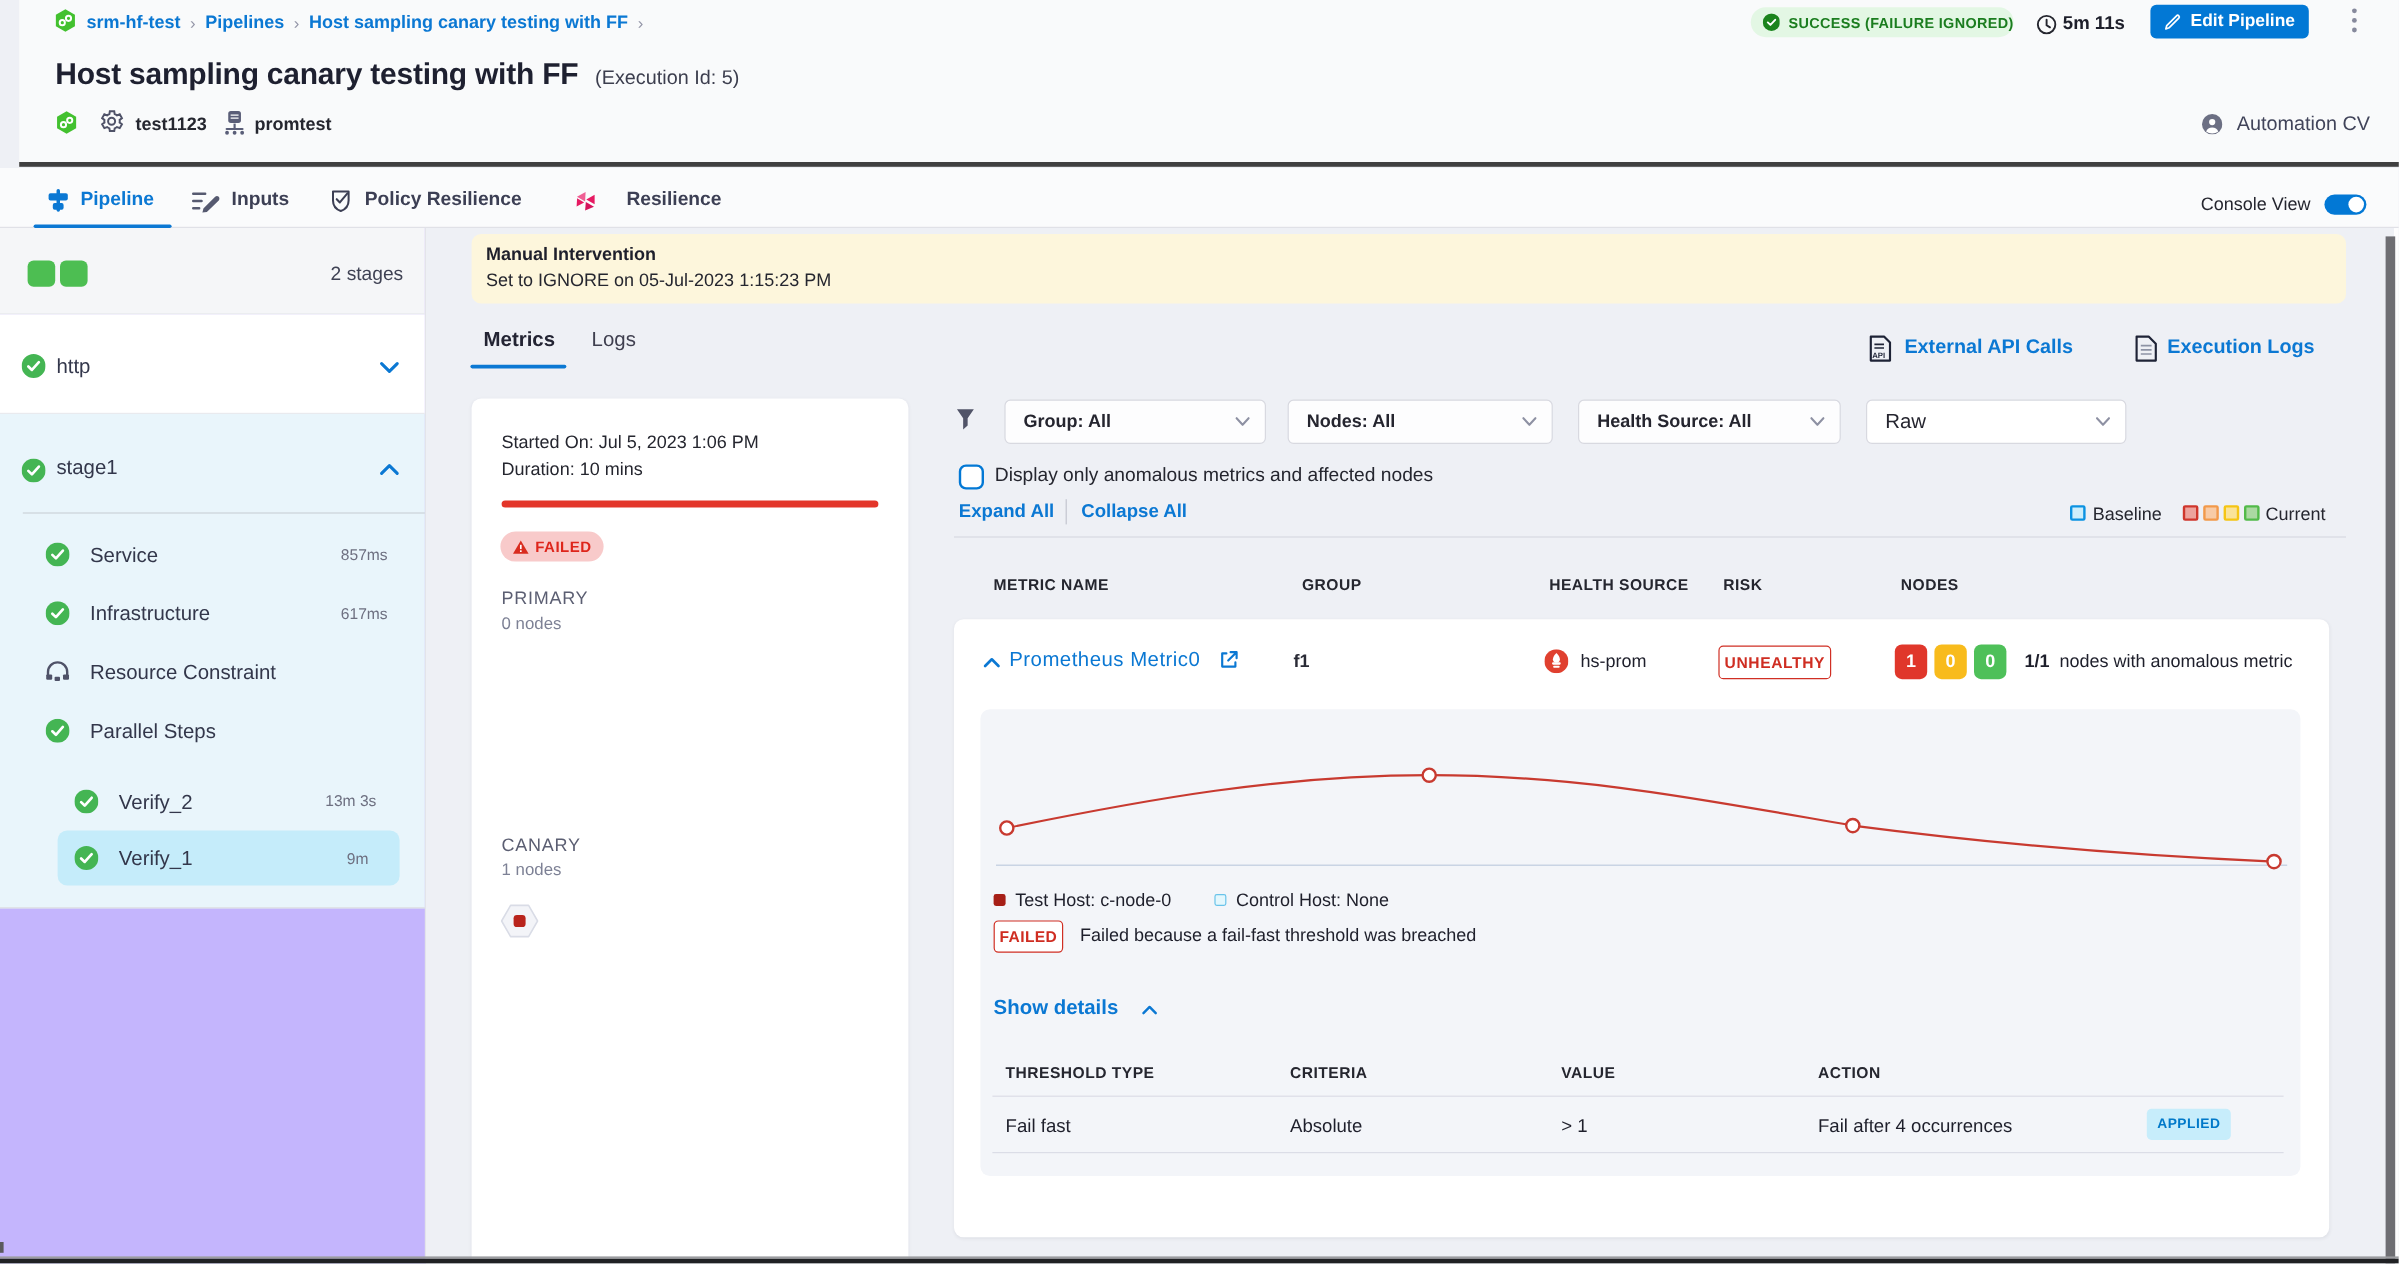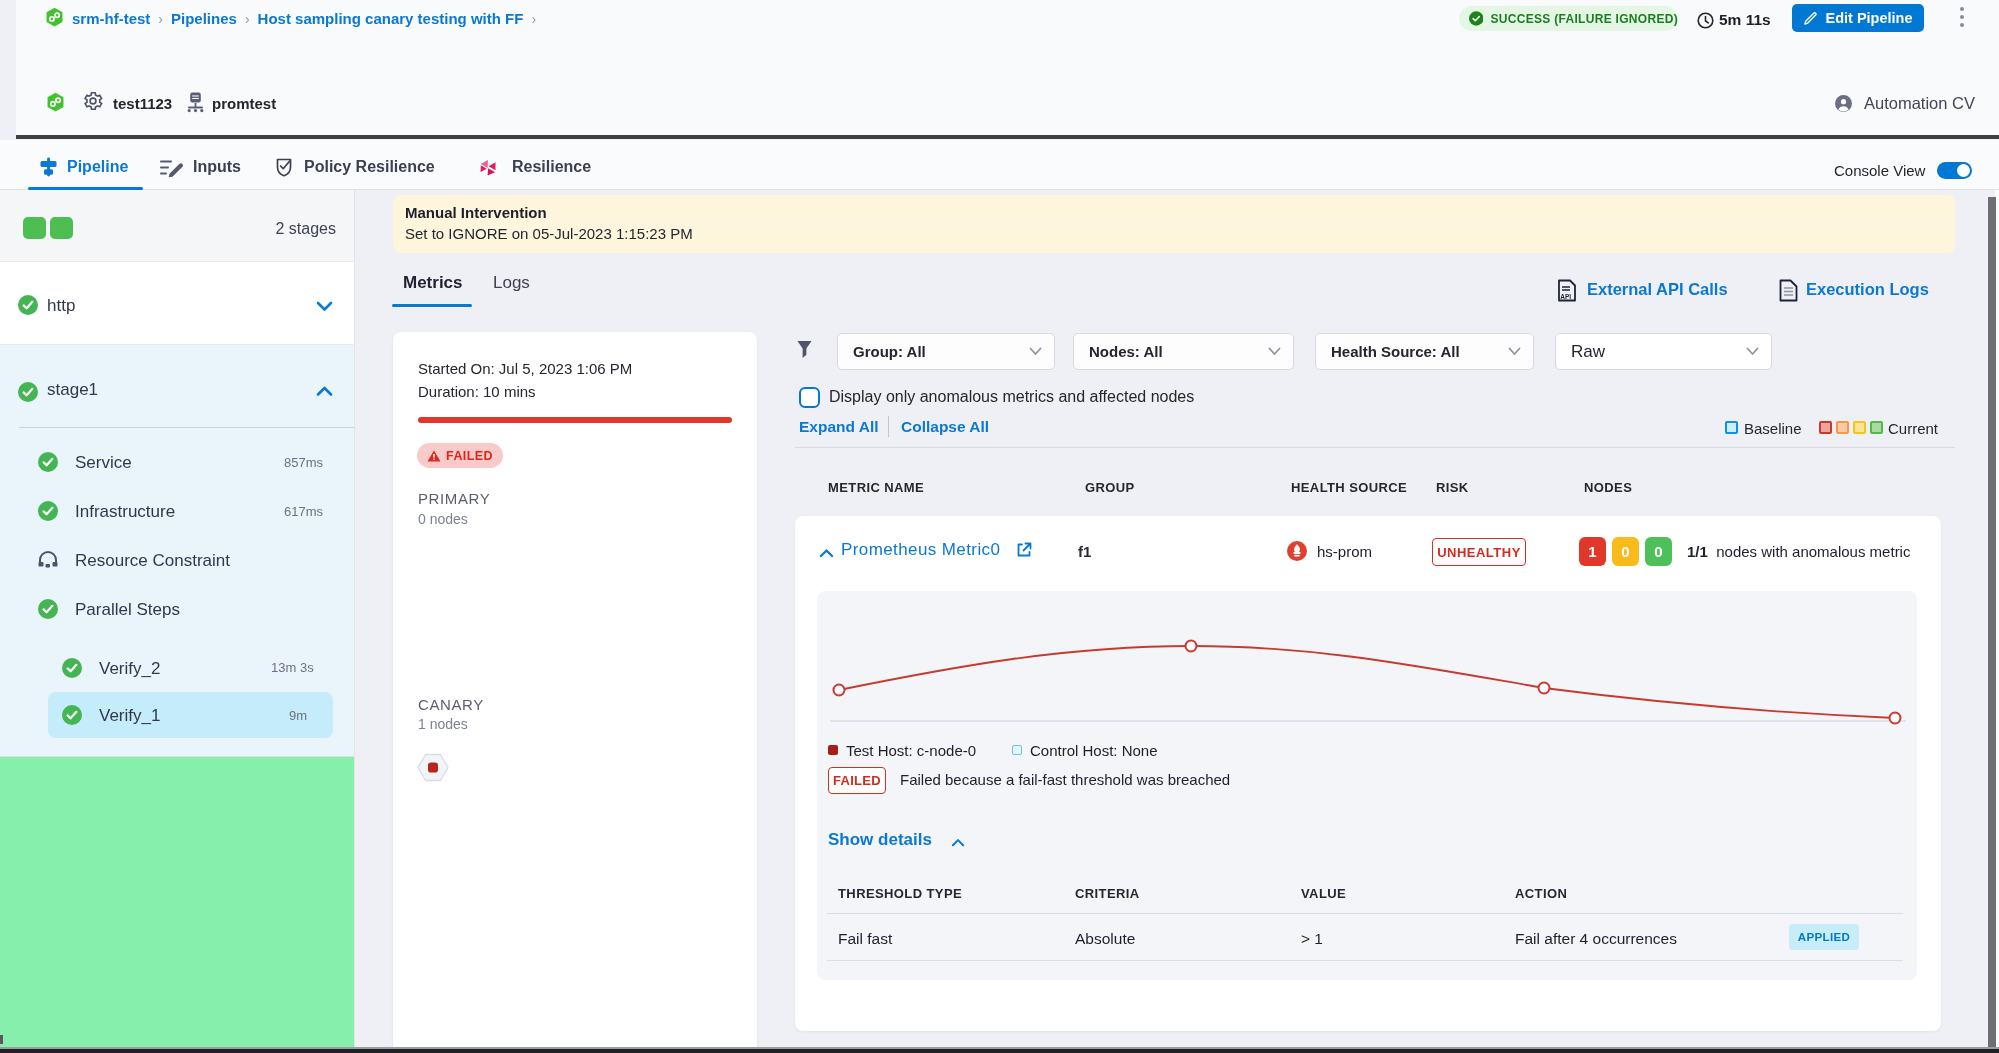--- a/index.html
+++ b/index.html
@@ -23,21 +23,21 @@
 .dotmenu div { width:4px; height:4px; border-radius:50%; background:#86899c; margin-bottom:4px; }
 
 .tab { position:absolute; top:155px; height:24px; display:flex; align-items:center; font-size:16px; font-weight:bold; color:#3c3f54; }
 .tab.active { color:#0b78d3; }
 .tab svg { margin-right:10px; }
 #tabunderline { position:absolute; left:28px; top:187px; width:115px; height:3px; background:#0b78d3; border-radius:2px; }
 #consoleview { position:absolute; left:1834px; top:162px; font-size:15px; color:#25262f; }
 #toggle { position:absolute; left:1937px; top:162px; width:35px; height:17px; border-radius:9px; background:#0278d5; }
 #toggle div { position:absolute; right:2px; top:2px; width:13px; height:13px; border-radius:50%; background:#fff; }
 
-#sidebar { position:absolute; left:0; top:190px; width:355px; height:863px; background:#86efac; border-right:1px solid #e3e4e9; }
+#sidebar { position:absolute; left:0; top:190px; width:355px; height:863px; background:#c4b5fd; border-right:1px solid #e3e4e9; }
 #sbstrip { position:absolute; left:0; top:0; width:354px; height:72px; background:#f5f6f8; border-bottom:1px solid #e9eaee; }
 .gsq { position:absolute; top:27px; width:23px; height:22px; border-radius:5px; background:#4dbe52; }
 #stages2 { position:absolute; right:18px; top:30px; font-size:16px; color:#3f4254; }
 #httprow { position:absolute; left:0; top:72px; width:354px; height:83px; background:#fff; border-bottom:1px solid #e9eaee; }
 #stageblue { position:absolute; left:0; top:155px; width:354px; height:412px; background:#e9f5fb; border-bottom:1px solid #dcdfe3; }
 .sbtext { font-size:17px; color:#33374b; }
 .sbtime { font-size:13px; color:#6e7081; }
 .vhl { position:absolute; left:48px; top:502px; width:285px; height:46px; background:#c5ecfa; border-radius:8px; }
 #sbdivider { position:absolute; left:19px; top:237px; width:335px; height:1px; background:#ccd2d8; }
 
@@ -103,20 +103,21 @@
       </svg>
   </div>
   <div class="abs" style="left:56px; top:10px; display:flex; align-items:center;">
     <span class="crumb">srm-hf-test</span>
       <span class="crumbsep">›</span>
     <span class="crumb">Pipelines</span>
       <span class="crumbsep">›</span>
     <span class="crumb">Host sampling canary testing with FF</span>
       <span class="crumbsep">›</span>
   </div>
+  <div id="title">Host sampling canary testing with FF<span id="execid">(Execution Id: 5)</span></div>
 
   <div class="abs" style="left:30px; top:92px;">
     <svg width="19" height="21" viewBox="0 0 22 24">
         <polygon points="11,0.6 20.2,5.9 20.2,17.1 11,22.4 1.8,17.1 1.8,5.9" fill="#43c12f"></polygon>
         <g stroke="#fff" stroke-width="1.9" fill="none">
           <circle cx="8" cy="13.6" r="2.5"></circle>
           <circle cx="14" cy="9.4" r="2.5"></circle>
         </g>
       </svg>
   </div>
@@ -209,21 +210,21 @@
 </div>
 <div class="tab" style="left:480px;">
   <svg width="16" height="17" viewBox="0 0 16 17">
       <g fill="#e61a62">
         <path d="M8.6 7.2 L15.5 3.2 V11.2 Z"></path>
         <path d="M7.6 8.9 L0.8 4.9 L8 1 Z" fill="#ef5f94"></path>
         <path d="M8.2 9.3 L15 13.3 L7.6 16.5 Z" fill="#d5135c"></path>
         <path d="M6.8 9.8 L0.5 13 L0.9 6.2 Z" fill="#e61a62"></path>
       </g>
     </svg>
-  <span style="margin-left:6px;">Resilience</span>
+  <span style="margin-left:16px;">Resilience</span>
 </div>
 <div id="tabunderline"></div>
 <div id="consoleview">Console View</div>
 <div id="toggle">
     <div></div>
   </div>
 
 <div id="sidebar">
   <div id="sbstrip">
     <div class="gsq" style="left:23px;"></div>

